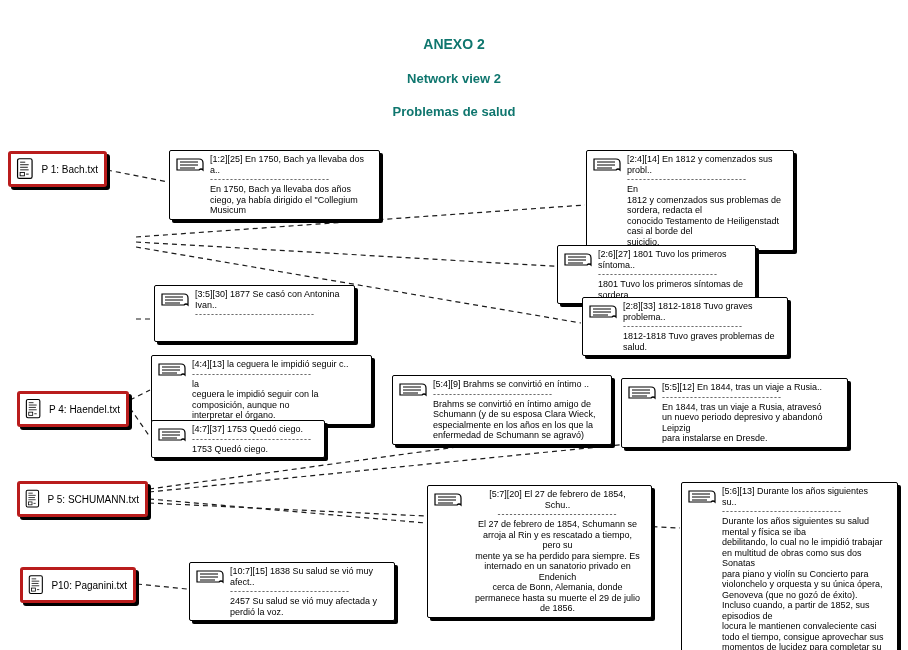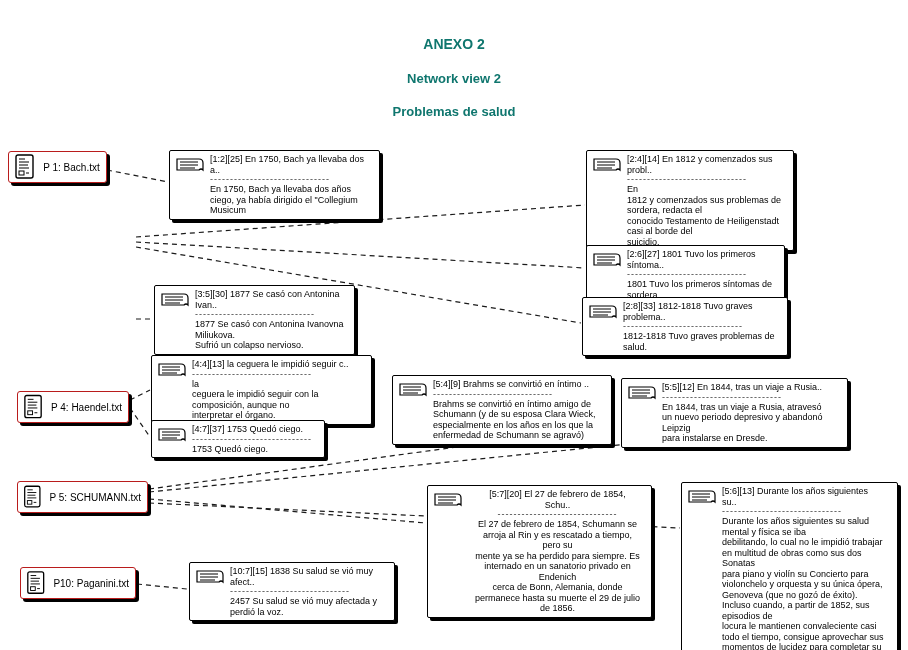--- a/index.html
+++ b/index.html
@@ -11,21 +11,21 @@
   .header{position:absolute;left:0;top:0;width:100%;text-align:center;}
   .h-line{font-weight:bold;color:#0f766e;}
   .h1{position:absolute;top:36px;width:100%;font-size:14px;}
   .h2{position:absolute;top:71px;width:100%;font-size:13px;}
   .h3{position:absolute;top:104px;width:100%;font-size:13px;}
 
   svg.edges{position:absolute;left:0;top:0;}
 
   .doc-node{
     position:absolute;box-sizing:border-box;
-    background:#fff;border:1px solid #b91c1c;border-radius:3px;
+    background:#fff;border:3px solid #b91c1c;border-radius:3px;
     box-shadow:3px 3px 0 #000;
     display:flex;align-items:center;gap:6px;padding:2px 6px 2px 4px;
   }
   .doc-node .label{
     flex:1;text-align:center;font-size:10px;white-space:nowrap;
   }
   .quote-node{
     position:absolute;box-sizing:border-box;
     background:#fff;border:1px solid #000;border-radius:2px;
     box-shadow:3px 3px 0 #000;
@@ -143,21 +143,21 @@
 probl..</span>
       <div class="q-sep">------------------------------</div>
       <span class="q-body">En
 1812 y comenzados sus problemas de
 sordera, redacta el
 conocido Testamento de Heiligenstadt
 casi al borde del
 suicidio.</span>
     </span>
   </div>
-    <div class="quote-node" style="left: 586px; top: 245px; width: 199px; min-height: 50px;">
+    <div class="quote-node" style="left: 557px; top: 245px; width: 199px; min-height: 50px;">
     <span class="gutter">
       <svg class="icon" width="30" height="17" viewBox="0 0 30 17">
         <path d="M2 2 h22 q4 0 4 4 v7 q-2 -2 -4 0 h-22 z" fill="#fff" stroke="#000" stroke-width="1.2"></path>
         <line x1="5" y1="5" x2="23" y2="5" stroke="#000" stroke-width="1"></line>
         <line x1="5" y1="8" x2="23" y2="8" stroke="#000" stroke-width="1"></line>
         <line x1="5" y1="11" x2="20" y2="11" stroke="#000" stroke-width="1"></line>
       </svg>
     </span>
     <span class="textcol">
       <span class="q-title">[2:6][27] 1801 Tuvo los primeros
@@ -190,23 +190,20 @@
         <path d="M2 2 h22 q4 0 4 4 v7 q-2 -2 -4 0 h-22 z" fill="#fff" stroke="#000" stroke-width="1.2"></path>
         <line x1="5" y1="5" x2="23" y2="5" stroke="#000" stroke-width="1"></line>
         <line x1="5" y1="8" x2="23" y2="8" stroke="#000" stroke-width="1"></line>
         <line x1="5" y1="11" x2="20" y2="11" stroke="#000" stroke-width="1"></line>
       </svg>
     </span>
     <span class="textcol">
       <span class="q-title">[3:5][30] 1877 Se casó con Antonina
 Ivan..</span>
       <div class="q-sep">------------------------------</div>
-      <span class="q-body">1877 Se casó con  Antonina Ivanovna
-Miliukova.
-Sufrió un colapso nervioso.</span>
     </span>
   </div>
     <div class="quote-node" style="left: 151px; top: 355px; width: 221px; min-height: 63px;">
     <span class="gutter">
       <svg class="icon" width="30" height="17" viewBox="0 0 30 17">
         <path d="M2 2 h22 q4 0 4 4 v7 q-2 -2 -4 0 h-22 z" fill="#fff" stroke="#000" stroke-width="1.2"></path>
         <line x1="5" y1="5" x2="23" y2="5" stroke="#000" stroke-width="1"></line>
         <line x1="5" y1="8" x2="23" y2="8" stroke="#000" stroke-width="1"></line>
         <line x1="5" y1="11" x2="20" y2="11" stroke="#000" stroke-width="1"></line>
       </svg>

